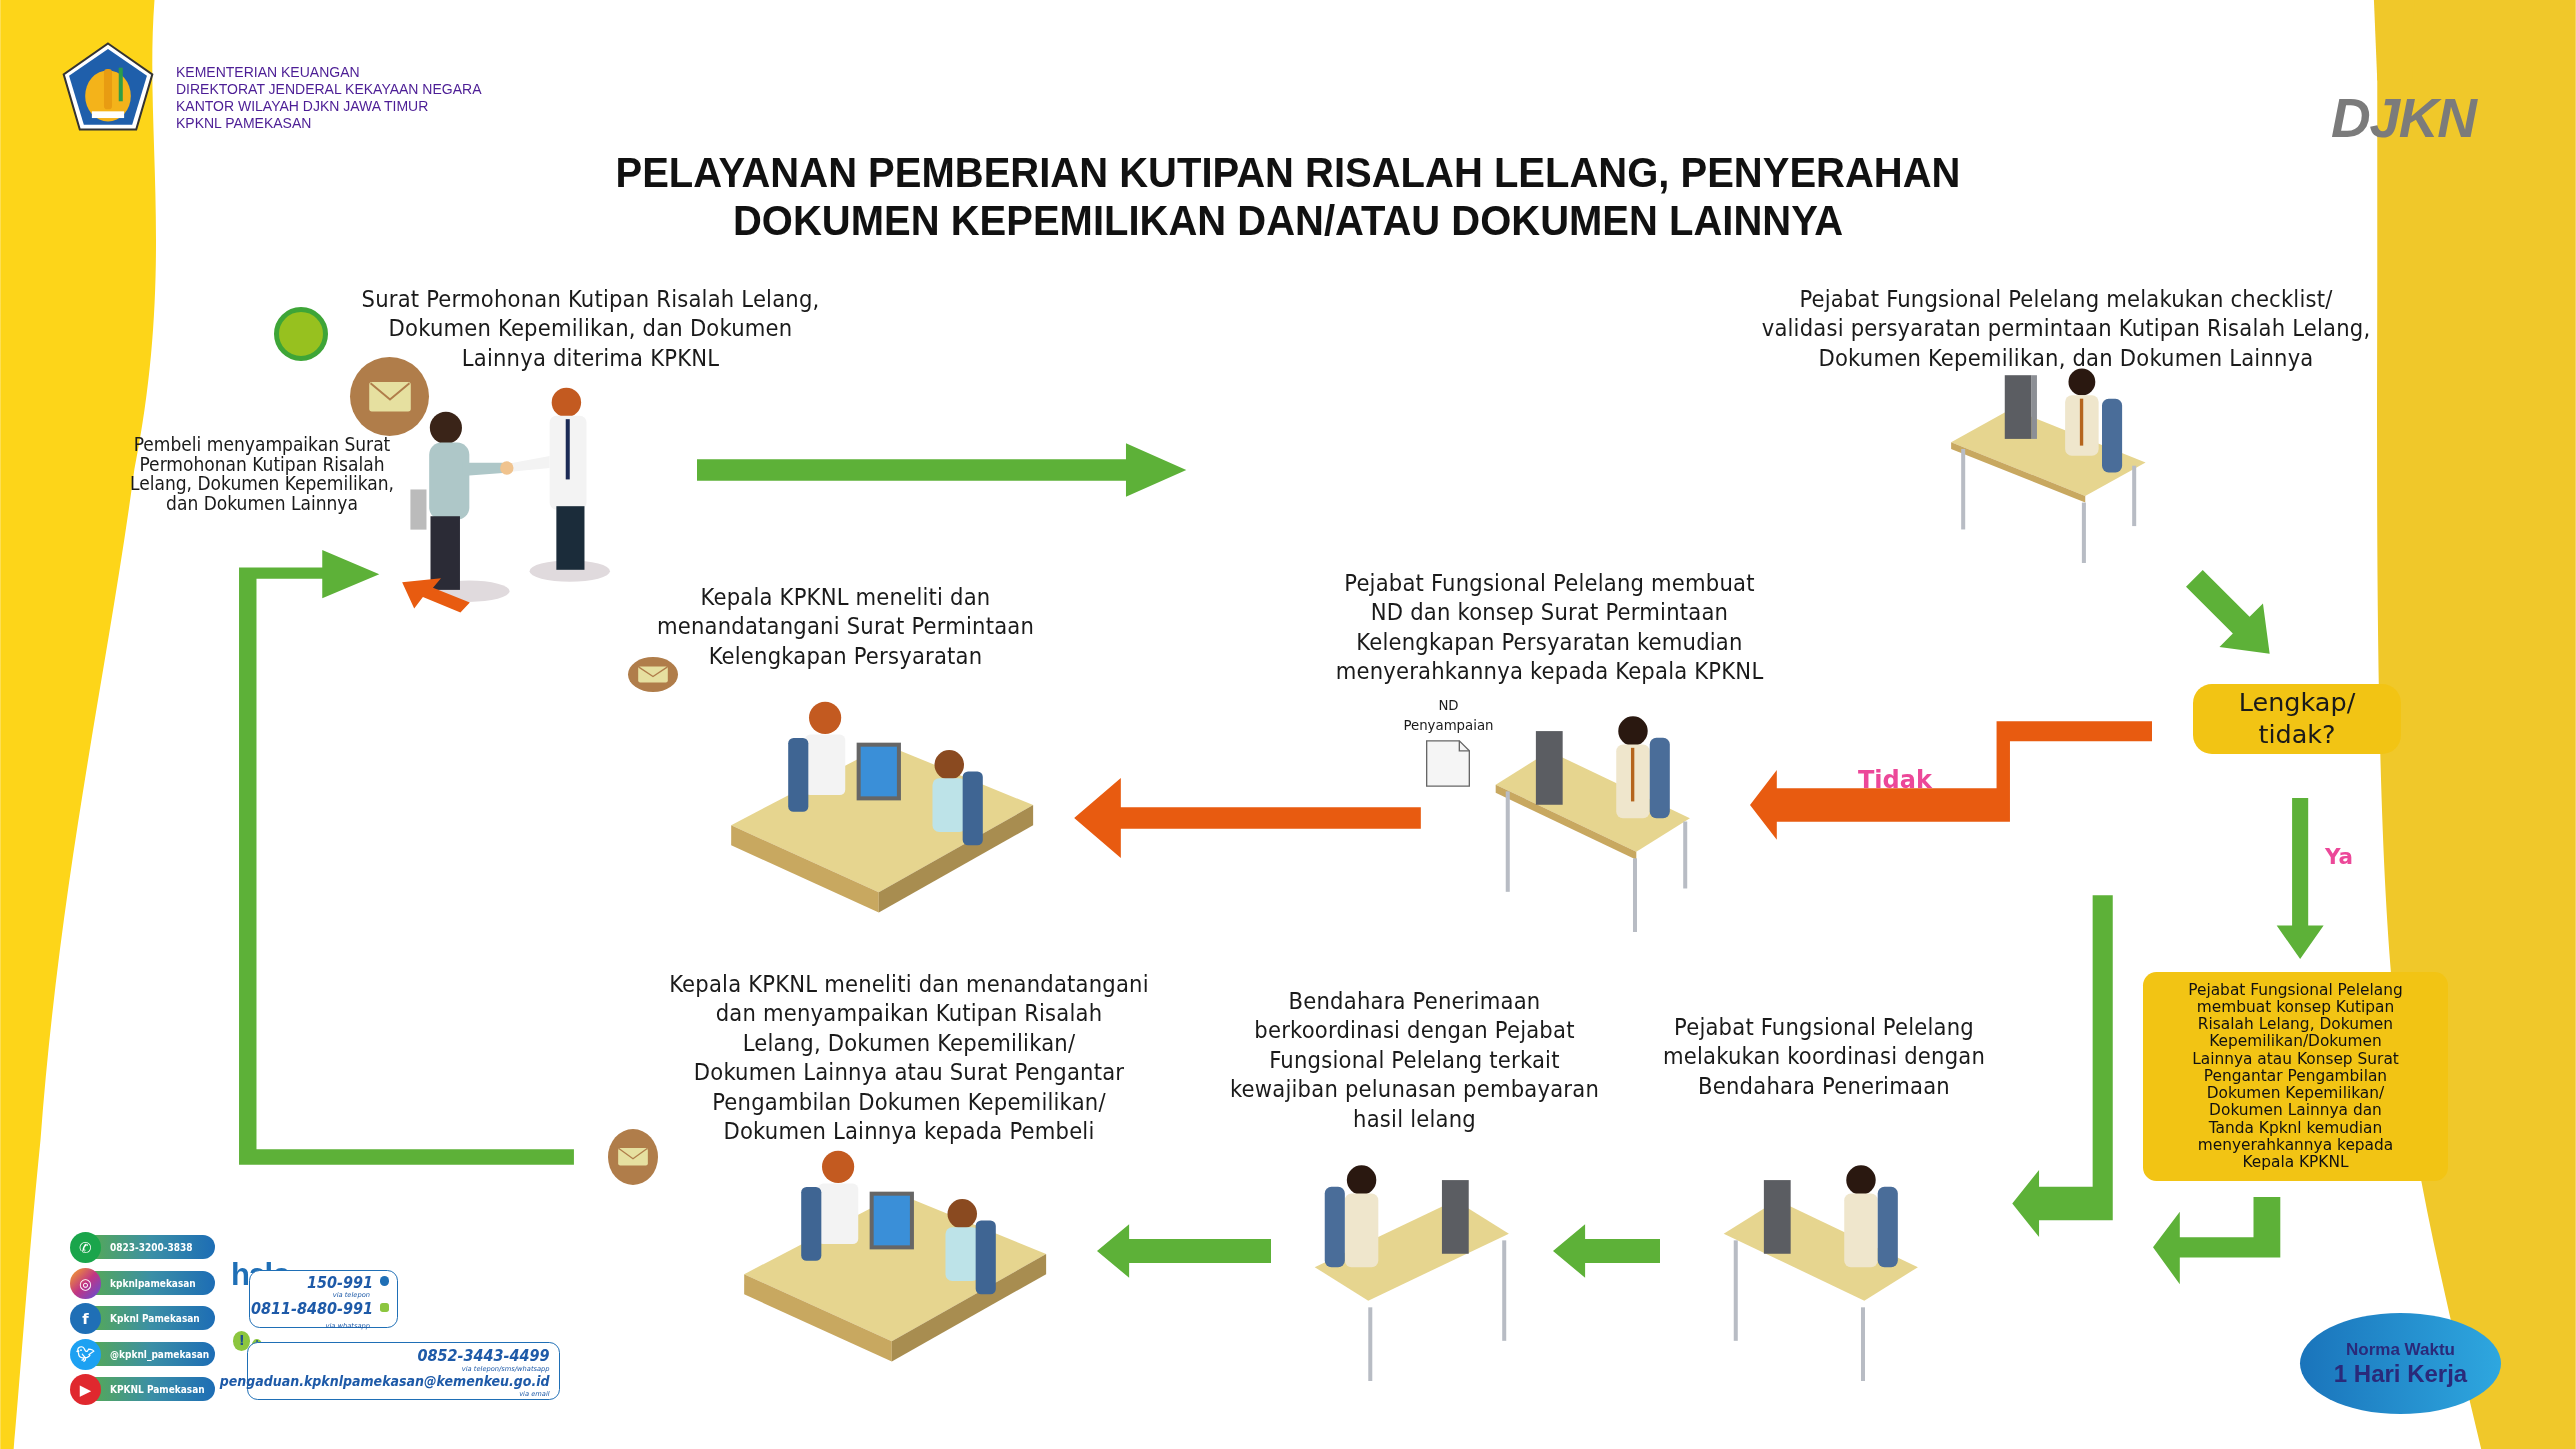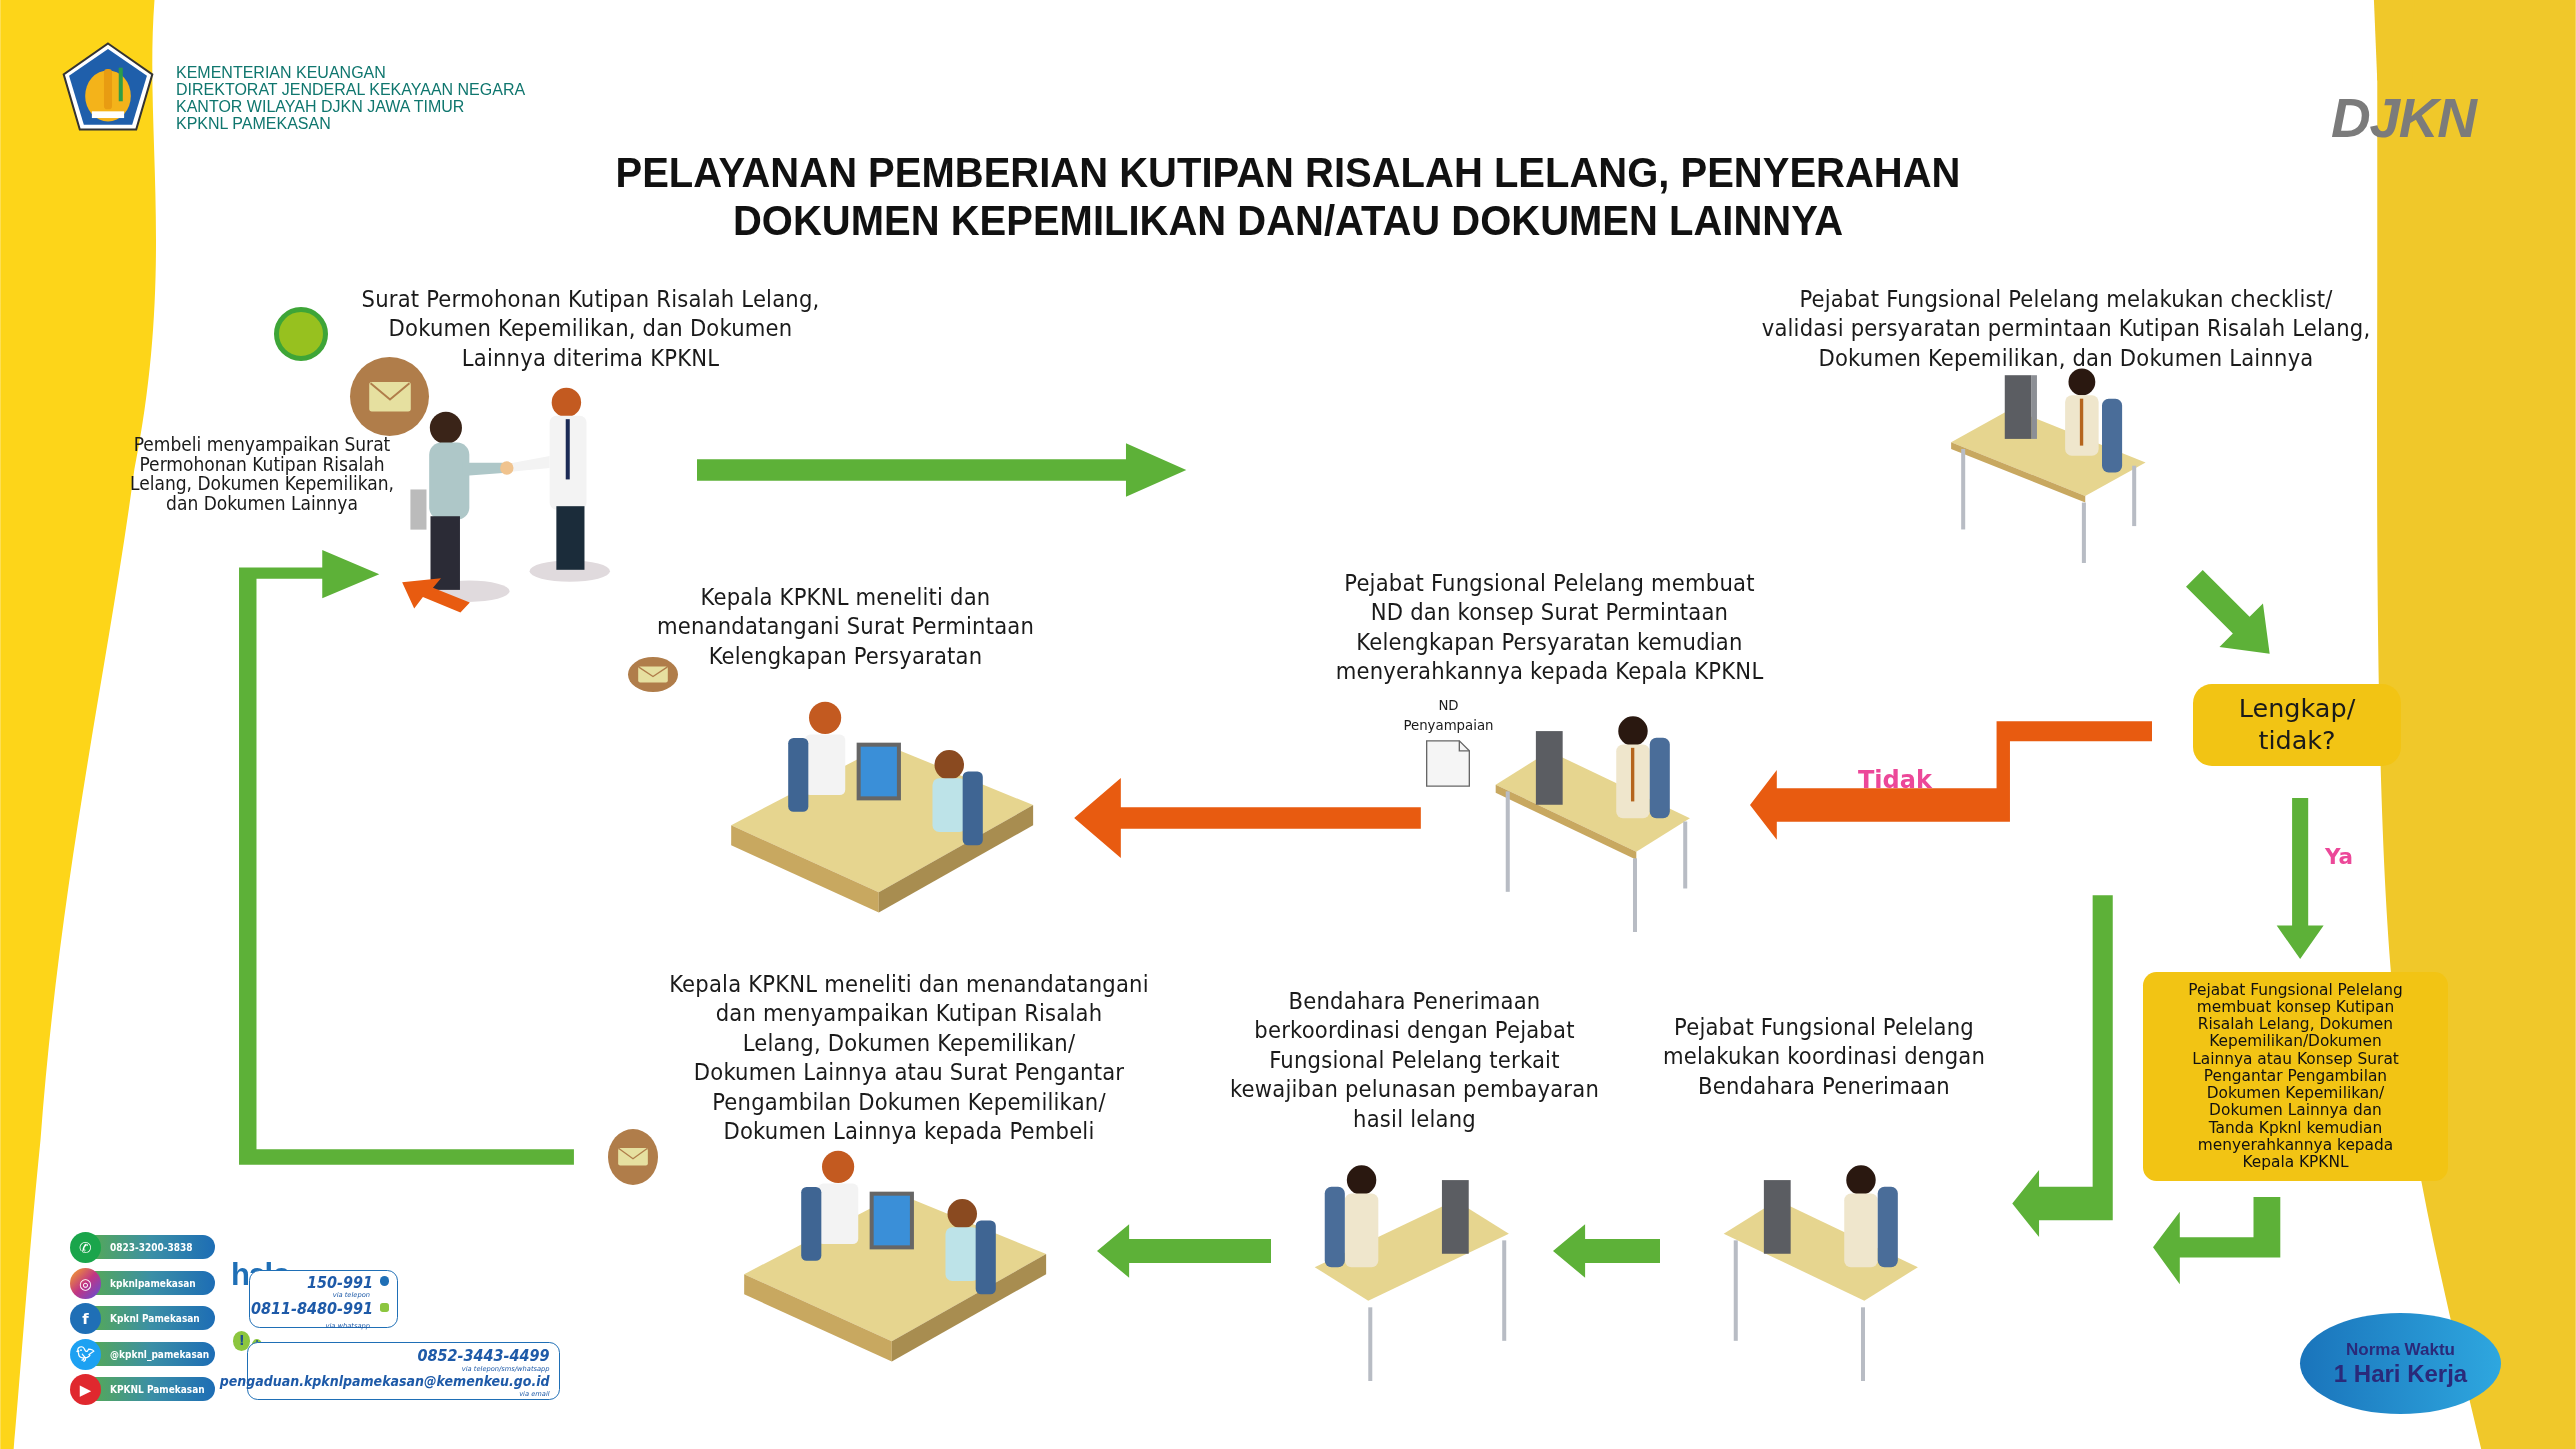--- a/index.html
+++ b/index.html
@@ -1,20 +1,20 @@
 <!DOCTYPE html>
 <html style="font-size:10.7px"><head>
 <meta charset="utf-8">
 <style>
   html, body { margin:0; padding:0; }
   body { width:2576px; height:1449px; position:relative; overflow:hidden; background:#ffffff; font-family:"DejaVu Sans", sans-serif; color:#111; }
   .abs { position:absolute; }
   .txt { font-family:"DejaVu Sans Condensed","DejaVu Sans", sans-serif; text-align:center; color:#1a1a1a; line-height:1.25; }
   svg { overflow:visible; }
-  .header-lines { font-family:"Liberation Sans", sans-serif; font-size:16px; line-height:17px; color:#0f766e; letter-spacing:0; }
+  .header-lines { font-family:"Liberation Sans", sans-serif; font-size:14px; line-height:17px; color:#4c1d95; letter-spacing:0; }
   .title { font-family:"Liberation Sans", sans-serif; font-weight:bold; font-size:43px; line-height:48px; text-align:center; color:#111; }
   .step { font-size:23.5px; letter-spacing:0.2px; }
   .small-step { font-size:19px; }
   .decision-box { background:#f2c414; border-radius:19px; display:flex; align-items:center; justify-content:center; text-align:center; font-size:25.5px; line-height:1.25; color:#1a1a1a; }
   .concept-box { background:#f2c414; border-radius:13.4px; display:flex; align-items:center; justify-content:center; text-align:center; font-size:15.4px; line-height:1.12; color:#111; padding:6.7px; box-sizing:border-box; }
   .label-bold { font-family:"DejaVu Sans", sans-serif; font-weight:bold; font-size:24px; color:#ec4899; }
   .social-pill { height:24px; width:141px; border-radius:12px; background:linear-gradient(90deg,#5db040 0%,#3b8fa6 55%,#1d6db5 100%); display:flex; align-items:center; padding-left:36px; box-sizing:border-box; color:#fff; font-family:"DejaVu Sans Condensed","DejaVu Sans", sans-serif; font-size:10px; font-weight:bold; }
   .social-icon { position:absolute; left:-4px; top:-3.4px; width:31px; height:31px; border-radius:50%; display:flex; align-items:center; justify-content:center; color:#fff; font-weight:bold; font-size:14.8px; font-family:"DejaVu Sans", sans-serif; }
   .contact-box { border:1.3px solid #1f6fb6; border-radius:10.7px; background:#fff; box-sizing:border-box; }
   .blue-it { color:#1e5aa8; font-style:italic; font-weight:bold; font-family:"DejaVu Sans Condensed","DejaVu Sans", sans-serif; }
@@ -114,21 +114,21 @@
   <rect x="255" y="-5" width="30" height="110" rx="10" fill="#4a6d99"></rect>
   <rect x="45" y="70" width="6" height="120" fill="#b8bcc4"></rect>
   <rect x="225" y="150" width="6" height="90" fill="#b8bcc4"></rect>
   <rect x="300" y="95" width="6" height="90" fill="#b8bcc4"></rect>
 </svg>
 
 <svg class="abs" style="left:2186px;top:570px" width="87" height="87" viewBox="0 0 130 130">
   <polygon points="0,25 25,0 95,70 115,50 125,125 50,115 70,95" fill="#5db138"></polygon>
 </svg>
 
-<div class="abs decision-box" style="left:2193px;top:684px;width:208px;height:82px;">
+<div class="abs decision-box" style="left:2193px;top:684px;width:208px;height:70px;">
   <div>
       <div>Lengkap/</div>
       <div>tidak?</div>
     </div>
 </div>
 
 <svg class="abs" style="left:1750px;top:721px" width="402" height="121" viewBox="0 0 600 180">
   <polygon points="600,0 600,30 388,30 388,150 40,150 40,177 0,125 40,73 40,100 368,100 368,0" fill="#e85b10"></polygon>
 </svg>
 <div class="abs label-bold" style="left:1858px;top:766px;">Tidak</div>

